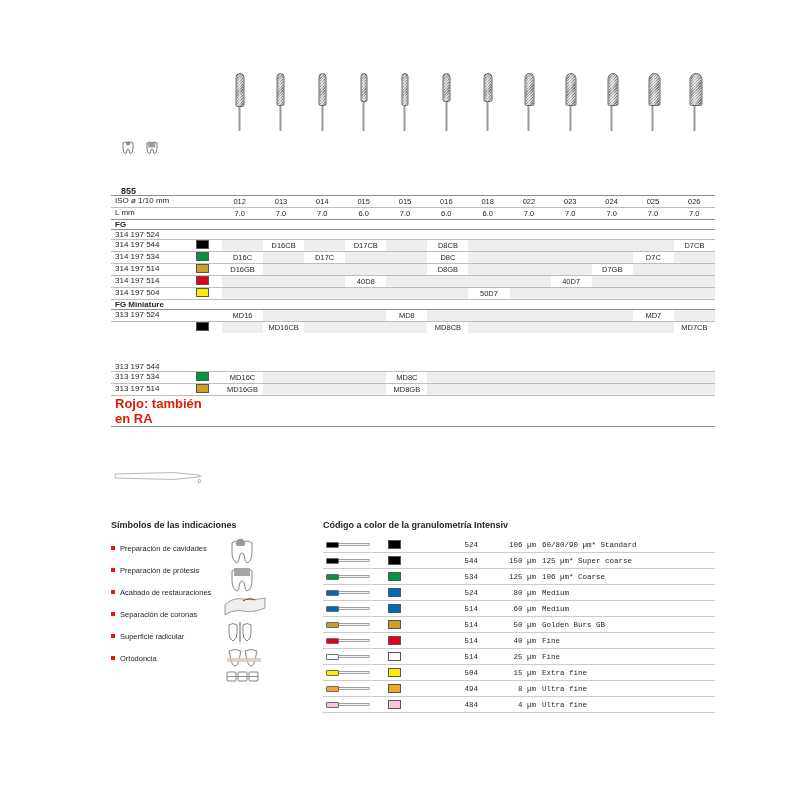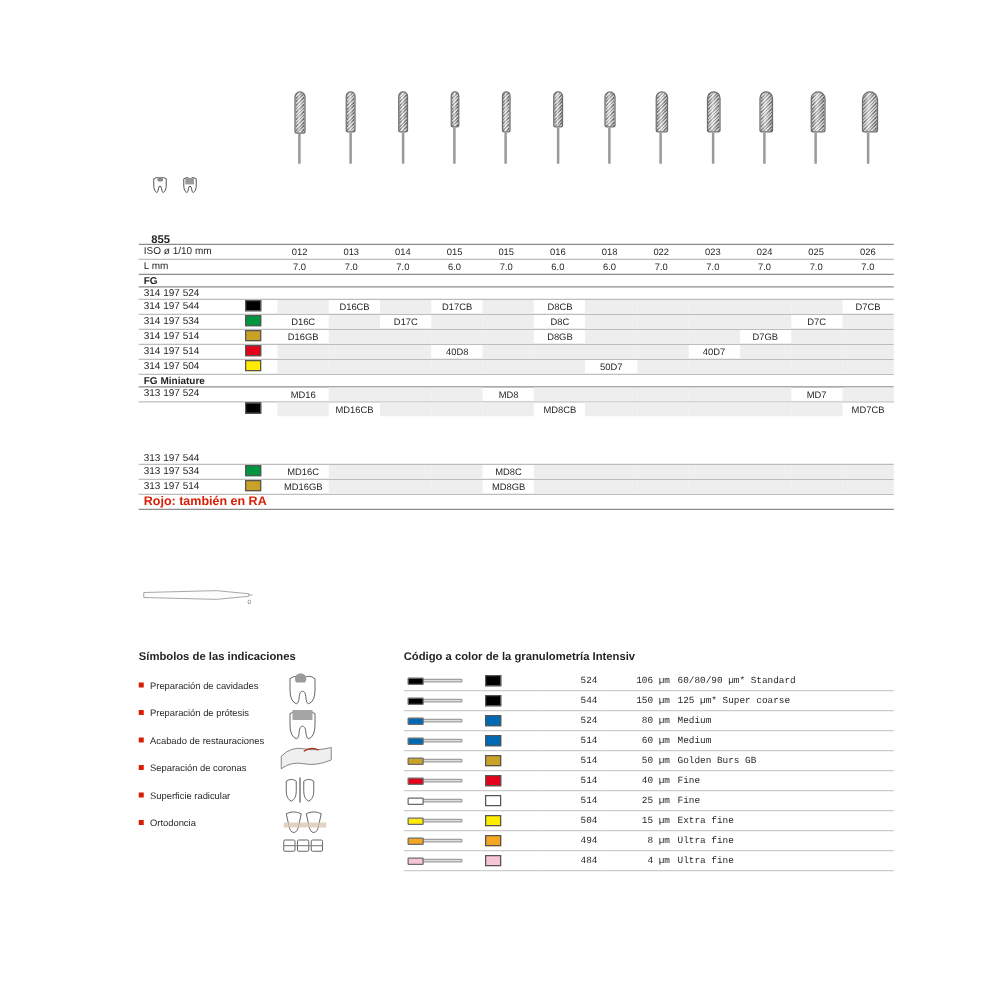--- a/index.html
+++ b/index.html
@@ -98,21 +98,21 @@
   .minibur .mshank{
     position:absolute;left:10px;top:2px;width:34px;height:3px;
     background:linear-gradient(180deg,#cfcfcf,#f6f6f6 50%,#a9a9a9);
     border:0.5px solid #a0a0a0;box-sizing:border-box;border-radius:1px;
   }
   .minibur .mhead{
     position:absolute;left:0;top:0.5px;width:13px;height:6px;
     border:0.5px solid #6b6b6b;box-sizing:border-box;border-radius:1px;
   }
 
-  .ra-note{color:#d81e05;font-weight:bold;font-size:10px;}
+  .ra-note{color:#d81e05;font-weight:bold;font-size:13px;}
 
   
   .bigbur{position:absolute;left:100px;top:468px;width:90px;height:16px;}
 </style>
 </head>
 <body>
 
 <div class="sheet">
 
   <div class="toothicons">
@@ -531,20 +531,32 @@
             </td>
             <td class="c-chip"><span class="chip" style="background:#000000"></span></td>
             <td class="c-code">544</td>
             <td class="c-um">150 µm</td>
             <td class="c-name">125 µm* Super coarse</td>
           </tr>
           <tr class="rowline">
             <td class="c-bur">
               <div class="minibur">
                 <div class="mshank"></div>
+                <div class="mhead" style="background:#009640"></div>
+              </div>
+            </td>
+            <td class="c-chip"><span class="chip" style="background:#009640"></span></td>
+            <td class="c-code">534</td>
+            <td class="c-um">125 µm</td>
+            <td class="c-name">106 µm* Coarse</td>
+          </tr>
+          <tr class="rowline">
+            <td class="c-bur">
+              <div class="minibur">
+                <div class="mshank"></div>
                 <div class="mhead" style="background:#0069b4"></div>
               </div>
             </td>
             <td class="c-chip"><span class="chip" style="background:#0069b4"></span></td>
             <td class="c-code">524</td>
             <td class="c-um">80 µm</td>
             <td class="c-name">Medium</td>
           </tr>
           <tr class="rowline">
             <td class="c-bur">

